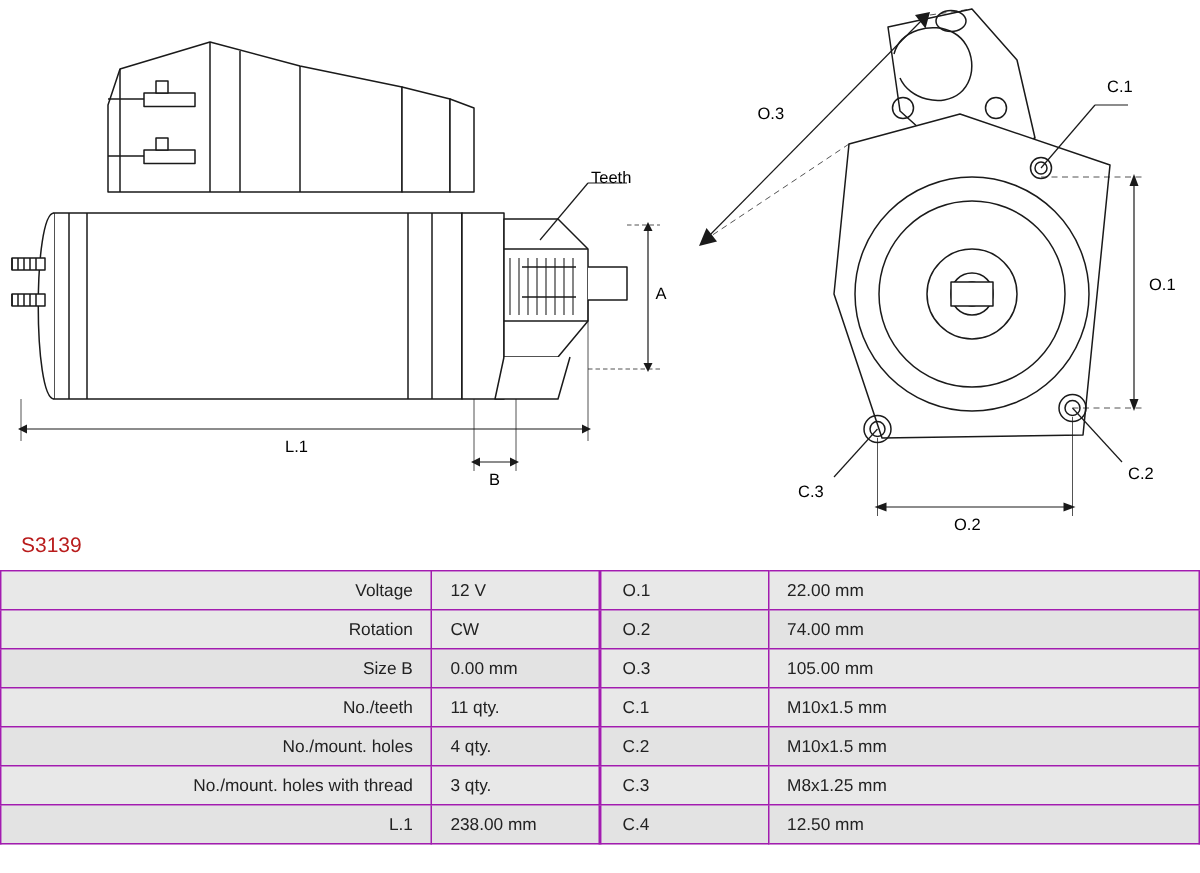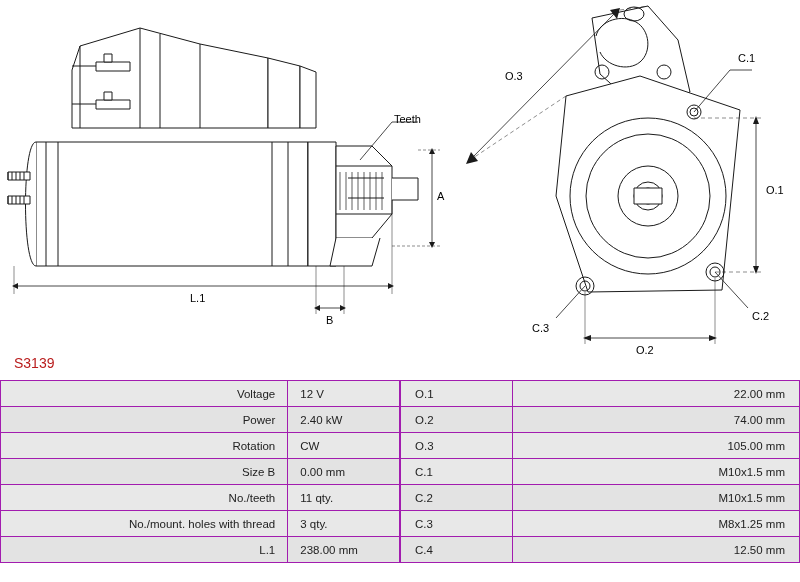--- a/index.html
+++ b/index.html
@@ -57,21 +57,21 @@
     height: 26px;
     font-size: 11.5px;
     color: #222;
     padding: 0 12px;
     border: 1px solid #a21caf;
     background: #e8e8e8;
   }
   td.k { text-align: right; width: 72%; }
   td.v { width: 28%; }
   table.right td.k { width: 28%; text-align: left; padding-left: 14px; }
-  table.right td.v { width: 72%; text-align: right; padding-right: 14px;}
+  table.right td.v { width: 72%; text-align: left; padding-right: 14px;}
   tr.alt td { background: #e3e3e3; }
 </style>
 </head>
 <body>
 
 <div class="page">
 
   <div class="drawing">
     <svg width="800" height="348" viewBox="0 0 800 348">
       <g fill="none" stroke="#1a1a1a" stroke-width="1" stroke-linejoin="round">
@@ -205,35 +205,35 @@
 
   <div class="partno">S3139</div>
 
   <div class="tables">
     <table class="left">
       <tbody>
         <tr>
           <td class="k">Voltage</td>
           <td class="v">12 V</td>
         </tr>
-        <tr class="alt">
-          <td class="k">Power</td>
-          <td class="v">2.40 kW</td>
-        </tr>
         <tr>
           <td class="k">Rotation</td>
           <td class="v">CW</td>
         </tr>
         <tr class="alt">
           <td class="k">Size B</td>
           <td class="v">0.00 mm</td>
         </tr>
         <tr>
           <td class="k">No./teeth</td>
           <td class="v">11 qty.</td>
+        </tr>
+        <tr class="alt">
+          <td class="k">No./mount. holes</td>
+          <td class="v">4 qty.</td>
         </tr>
         <tr>
           <td class="k">No./mount. holes with thread</td>
           <td class="v">3 qty.</td>
         </tr>
         <tr class="alt">
           <td class="k">L.1</td>
           <td class="v">238.00 mm</td>
         </tr>
       </tbody>

